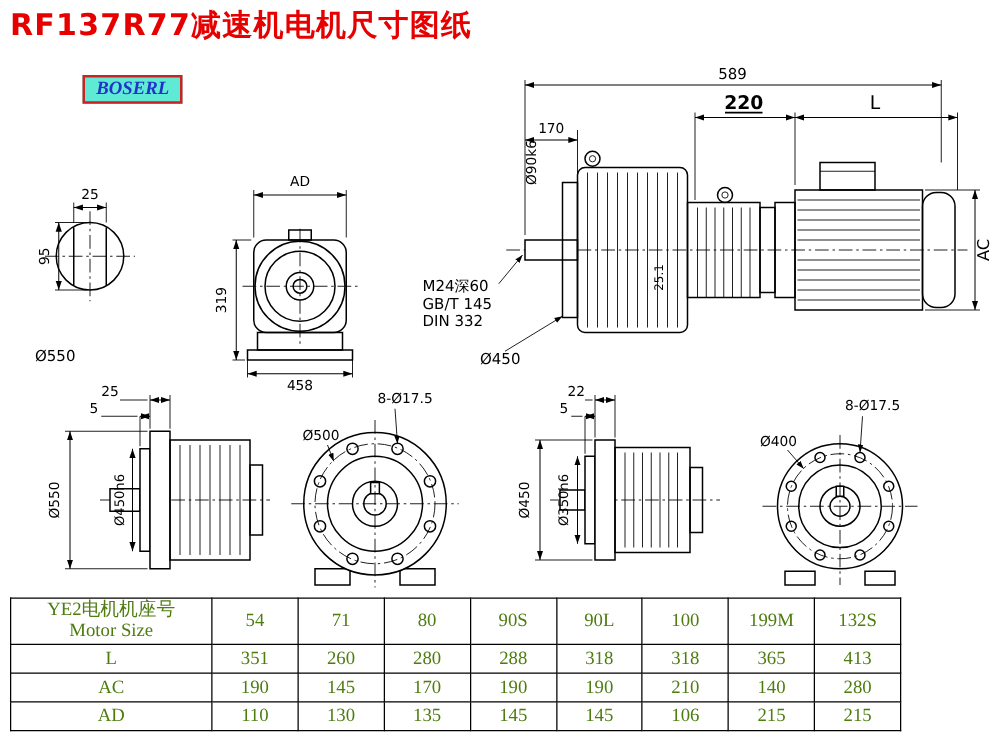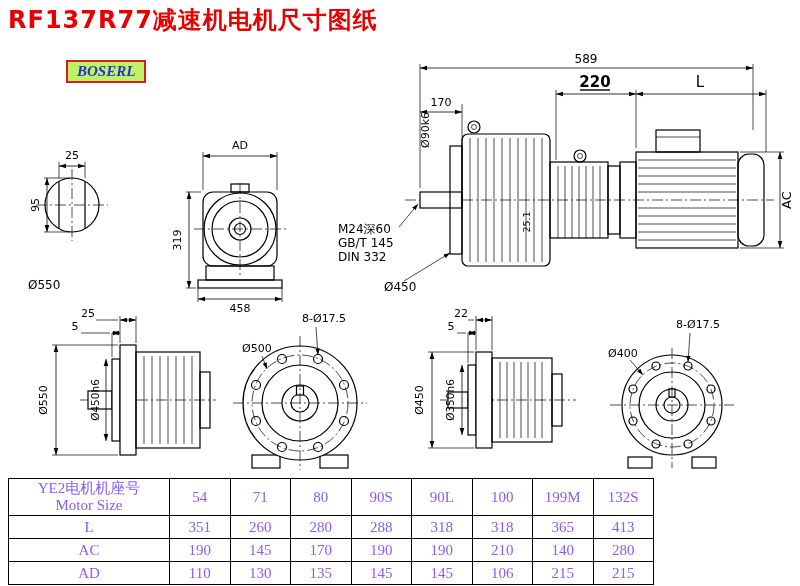--- a/index.html
+++ b/index.html
@@ -7,39 +7,39 @@
     width:800px;height:586px;background:#ffffff;position:relative;overflow:hidden;
     font-family:"Liberation Sans",sans-serif;
   }
   .page-title{
     position:absolute;left:8px;top:4px;
     font-size:24px;font-weight:bold;color:#e60000;
     font-family:"DejaVu Sans",sans-serif;letter-spacing:1px;white-space:nowrap;
   }
   .logo-box{
     position:absolute;left:66px;top:60px;
-    border:2px solid #cc2222;color:#2233cc;background:#bef264;
+    border:2px solid #cc2222;color:#2233cc;background:#5eead4;
     font-size:15px;font-weight:bold;font-style:italic;
     padding:1px 9px;font-family:"Liberation Serif",serif;
   }
   svg.drawing{position:absolute;left:0;top:0;}
   svg .ln{stroke:#000;stroke-width:1.2;fill:none;}
   svg .lnf{stroke:#000;stroke-width:1.2;fill:#ffffff;}
   svg .thin{stroke:#000;stroke-width:0.7;fill:none;}
   svg .cl{stroke:#000;stroke-width:0.7;fill:none;stroke-dasharray:11 3 2 3;}
   svg .dim{stroke:#000;stroke-width:0.8;fill:none;}
   svg text{font-family:"DejaVu Sans",sans-serif;font-size:12px;fill:#000;text-anchor:middle;}
   svg text.s{font-size:11px;}
   svg text.left{text-anchor:start;}
   svg text.big{font-size:15px;}
   svg text.bold{font-weight:bold;}
   table.dims{
-    position:absolute;left:8px;top:478px;width:646px;
+    position:absolute;left:8px;top:478px;width:713px;
     border-collapse:collapse;table-layout:fixed;
-    font-family:"Liberation Serif",serif;font-size:15px;color:#8b5cf6;
+    font-family:"Liberation Serif",serif;font-size:15px;color:#4d7c0f;
   }
   table.dims td{
     border:1px solid #000;text-align:center;vertical-align:middle;
     height:22px;padding:0;overflow:hidden;white-space:nowrap;
   }
   table.dims tr.hdr td{height:36px;}
   table.dims td.col0{width:160px;}
   table.dims td.col0 div{line-height:17px;}
 </style>
 </head>

